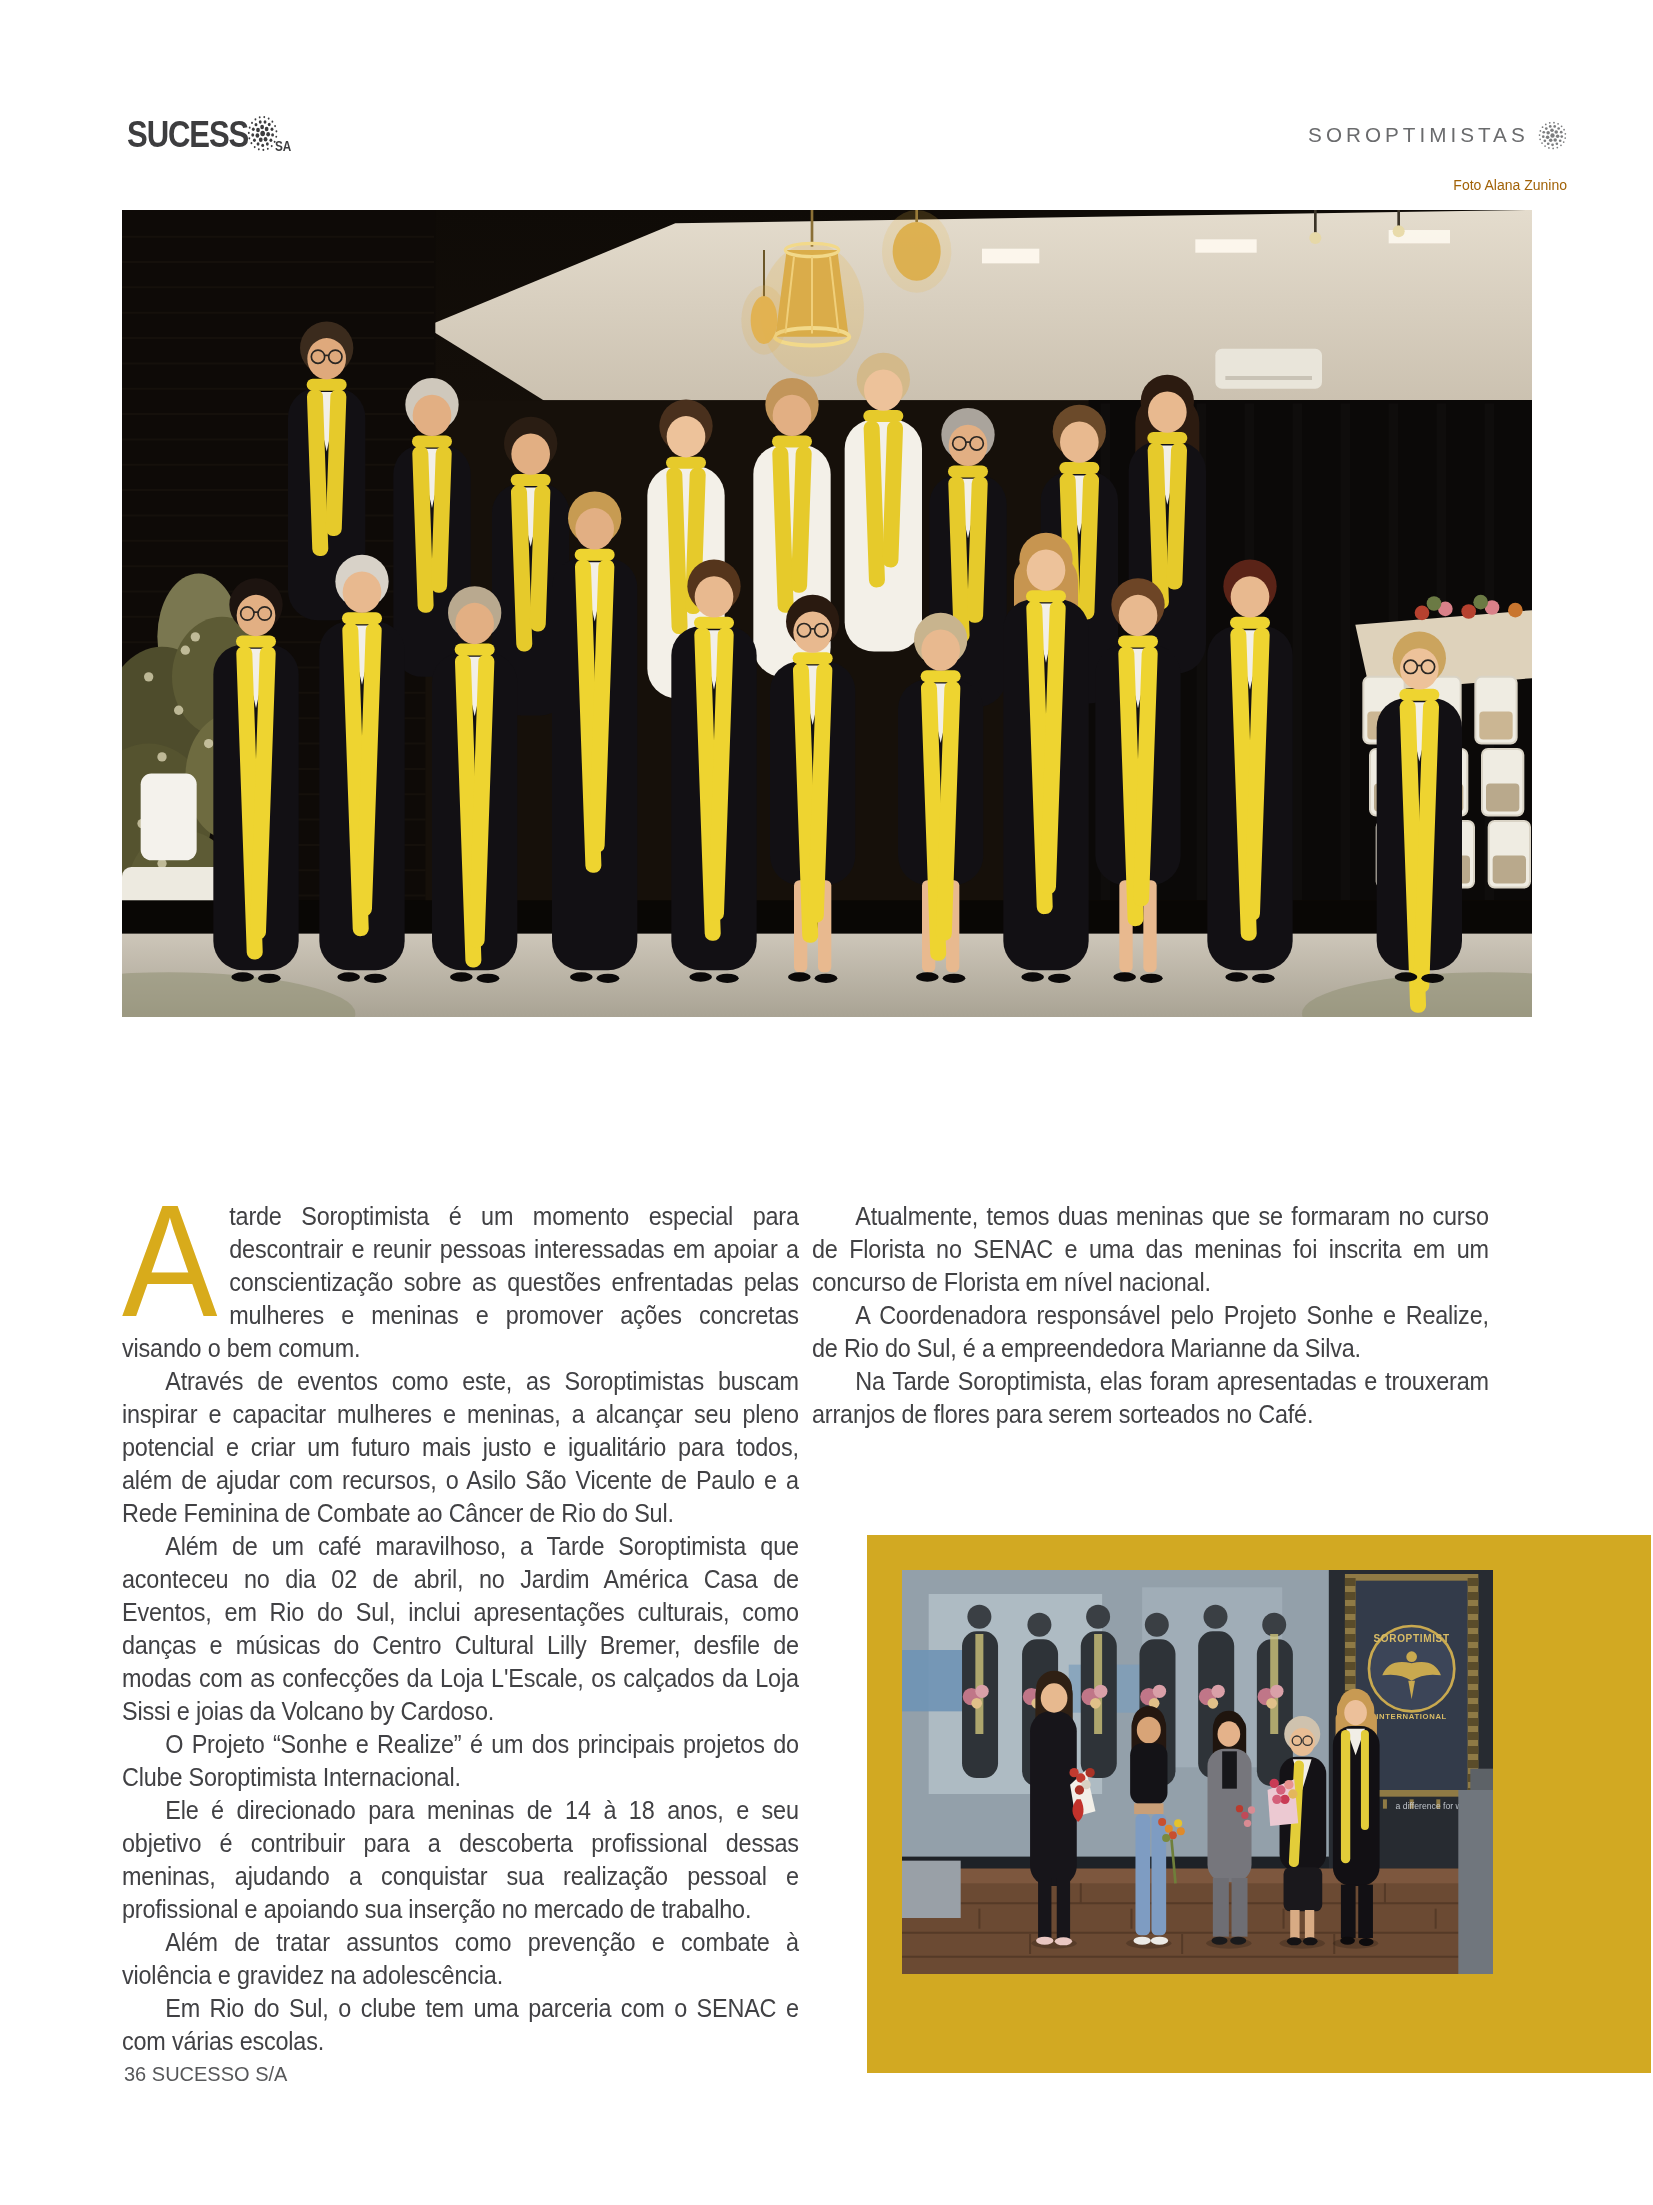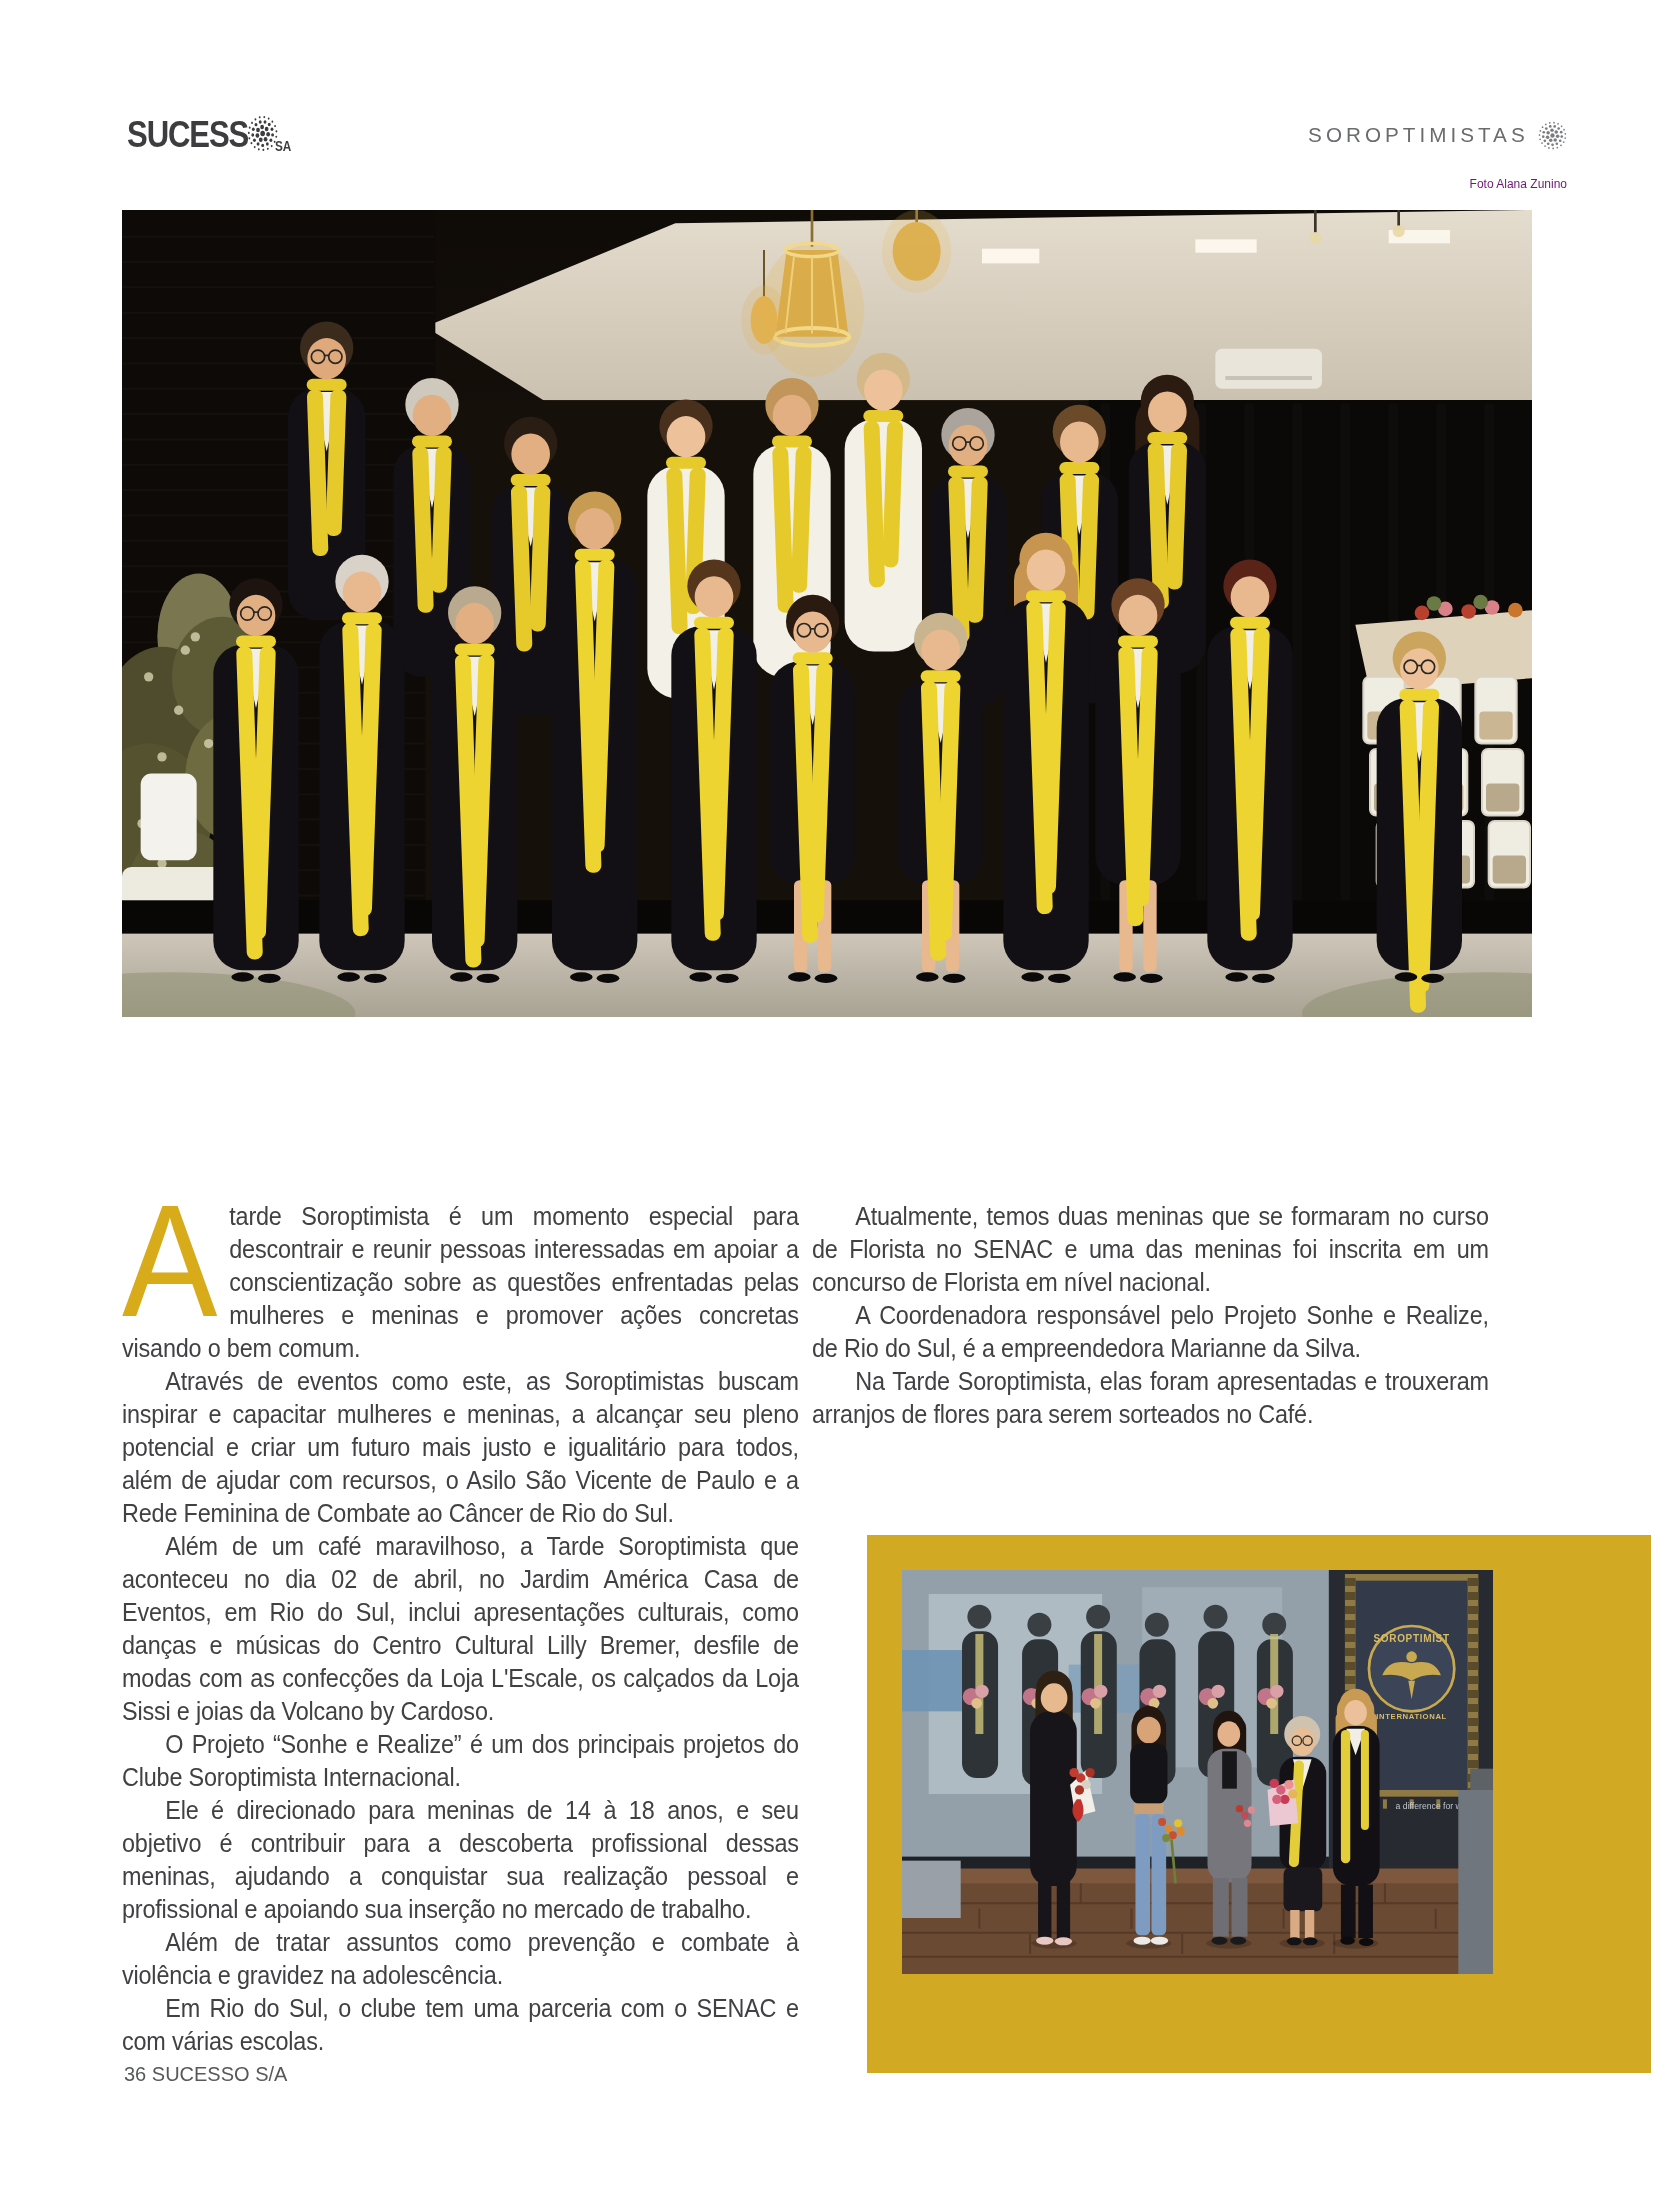--- a/index.html
+++ b/index.html
@@ -7,21 +7,21 @@
         font-family:"Liberation Sans",sans-serif;color:#424245;overflow:hidden;padding-left:35px;}
 
   
   .logo{position:absolute;left:127px;top:115px;display:flex;align-items:flex-end;
         transform:scaleX(.84);transform-origin:left bottom;}
   .logo-text{font-weight:bold;font-size:37px;letter-spacing:-1.3px;color:#3d3d3f;line-height:1;}
   .logo-globe{margin:0 0 1.3px -1.3px;}
   .logo-suffix{font-weight:bold;font-size:14px;color:#3d3d3f;margin-left:-4px;line-height:1;}
   .section-label{position:absolute;right:122px;top:121px;display:flex;align-items:center;gap:9.3px;}
   .section-label span{font-size:20.7px;letter-spacing:4px;color:#6a6b6d;line-height:1;}
-  .photo-credit{position:absolute;right:122px;top:177px;font-size:12px;color:#701a75;}
+  .photo-credit{position:absolute;right:122px;top:177px;font-size:14px;color:#a16207;}
 
   
   .main-photo{position:absolute;left:122px;top:210px;width:1410px;height:807px;margin:0;
               background:#17110c;overflow:hidden;}
   .main-photo svg{display:block;width:100%;height:100%;}
 
   
   .headline{position:absolute;left:122px;top:1081px;width:1410px;margin:0;text-align:center;}
   .headline .hl{display:inline-block;white-space:nowrap;font-weight:bold;font-size:77px;
                 line-height:1.0;color:#39383c;transform:scaleX(.78);transform-origin:center;

